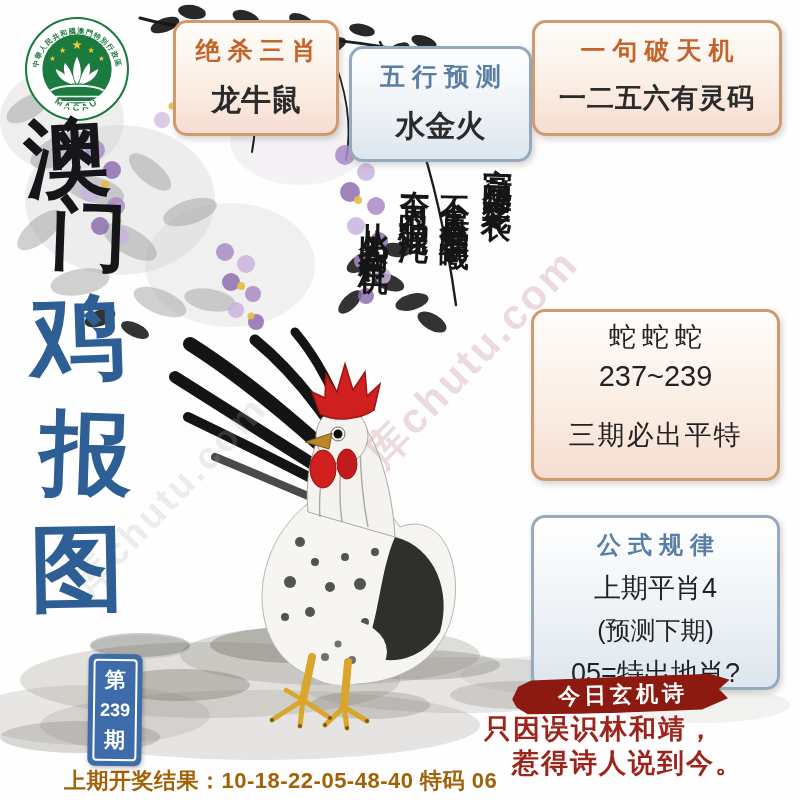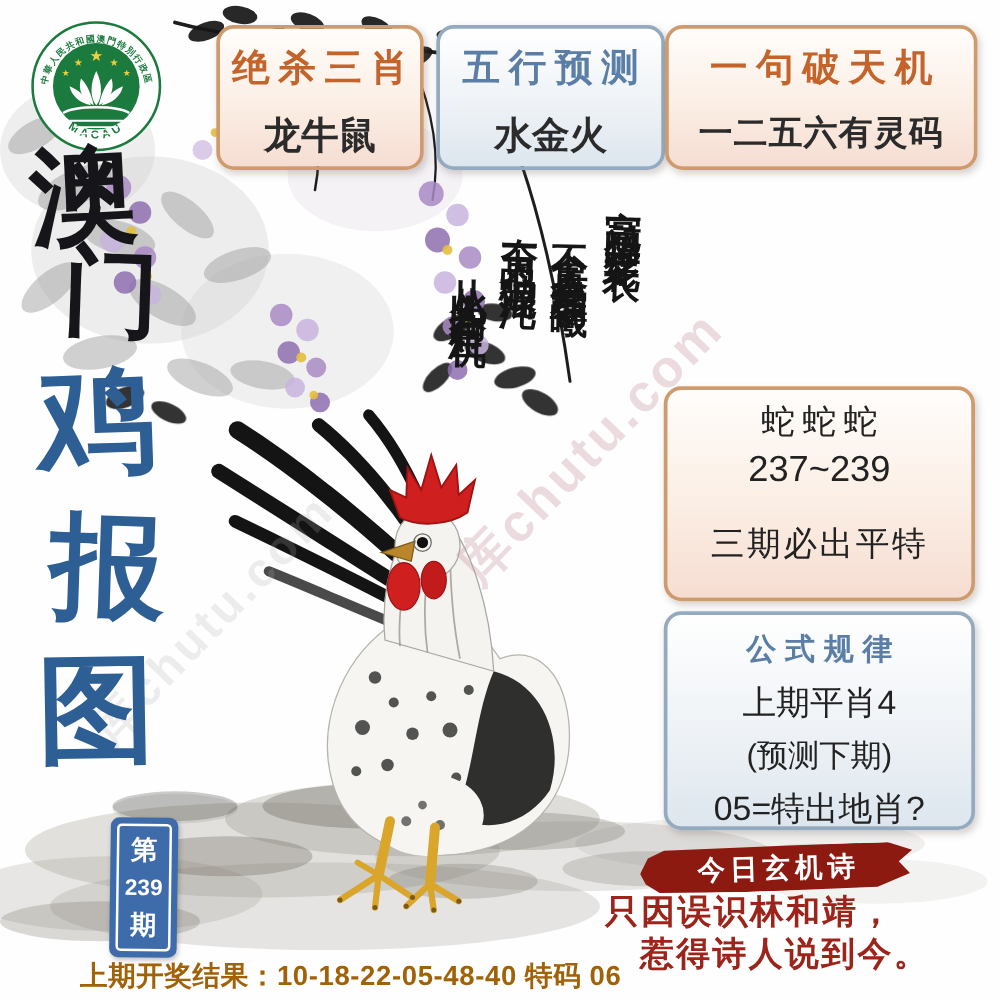--- a/index.html
+++ b/index.html
@@ -49,22 +49,23 @@
     box-shadow:2px 3px 6px rgba(110,95,85,.28);
     text-align:center;
   }
   .box.tan{
     border:3px solid #cf9b6e;
     background:linear-gradient(180deg,#fffdfb 0%,#fbeee4 55%,#f6ddd2 100%);
   }
   .box.blu{
     border:3px solid #94aabf;
     background:linear-gradient(180deg,#ffffff 0%,#eef2f6 55%,#dde6ee 100%);
-  }
-  .box .title{font-weight:800;font-size:30px;letter-spacing:7px;margin-top:11px;text-indent:7px;}
+    margin-top:26px;
+  }
+  .box .title{font-weight:800;font-size:25px;letter-spacing:7px;margin-top:11px;text-indent:7px;}
   .tan .title{color:#c4632a;}
   .blu .title{color:#5a7ea6;}
   .box .content{font-weight:700;font-size:30px;color:#2b2b2b;margin-top:13px;}
   .box .content.small{font-size:27px;letter-spacing:1px;}
   .line{font-weight:400;color:#222;}
   
   .numrow{display:flex;align-items:center;justify-content:center;margin-top:9px;}
   .numrow .lab{font-size:20px;font-weight:800;color:#0c0c0c;margin-right:2px;}
   .numcircle{
     width:33px;height:33px;border:2.5px solid #27489c;border-radius:50%;

